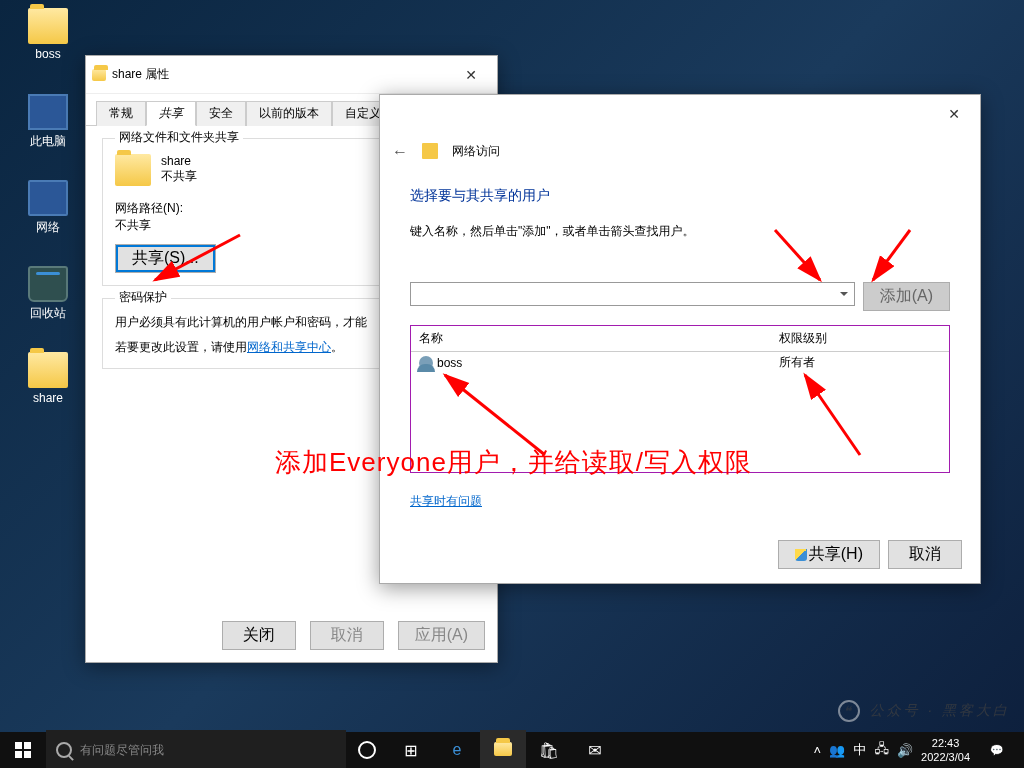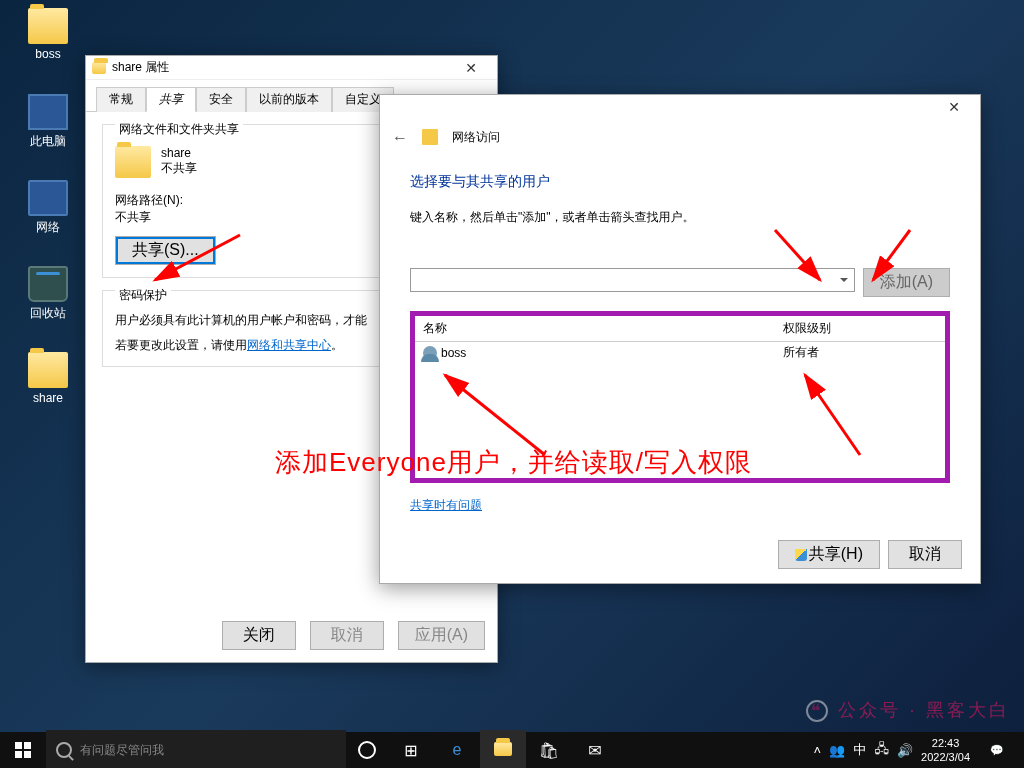--- a/index.html
+++ b/index.html
@@ -11,54 +11,54 @@
 .di-boss{top:8px;left:18px;} .di-pc{top:94px;left:18px;} .di-net{top:180px;left:18px;} .di-bin{top:266px;left:18px;} .di-share{top:352px;left:18px;}
 .folder-ico{background:linear-gradient(#ffe9a2,#f5c847);border-radius:2px;position:relative;}
 .folder-ico:before{content:"";position:absolute;top:-4px;left:2px;width:14px;height:5px;background:#f5c847;border-radius:2px 2px 0 0;}
 .pc-ico{background:#2b5797;border:2px solid #4a7bb5;}
 .net-ico{background:#2b5797;border:2px solid #4a7bb5;border-radius:2px;}
 .bin-ico{background:#2f4f4f;border:2px solid #5a7a7a;border-radius:3px 3px 6px 6px;position:relative;}
 .bin-ico:before{content:"";position:absolute;top:4px;left:6px;right:6px;height:3px;background:#3b8fd6;border-radius:2px;}
 
 
 .window { position:absolute; background:#fff; border:1px solid #aaa; box-shadow:0 4px 20px rgba(0,0,0,.4); }
-.titlebar { height:24px; background:#fff; display:flex; align-items:center; padding:0 6px; border-bottom:1px solid #eee; }
+.titlebar { height:38px; background:#fff; display:flex; align-items:center; padding:0 6px; border-bottom:1px solid #eee; }
 .titlebar .t-title{flex:1;font-size:12px;color:#000;}
 .titlebar .t-close{width:40px;height:28px;text-align:center;line-height:28px;font-size:14px;color:#333;cursor:pointer;}
 .btn{background:#e1e1e1;border:1px solid #adadad;padding:3px 16px;font-size:16px;cursor:pointer;min-width:74px;}
 .btn:disabled{color:#888;}
 .btn-hl{box-shadow:0 0 0 2px #0078d7 inset;}
 
 
 .props{top:55px;left:85px;width:413px;height:608px;}
 .tabs{display:flex;border-bottom:1px solid #ccc;padding:6px 6px 0 10px;gap:0;}
 .tab{padding:3px 12px;border:1px solid #ccc;border-bottom:none;background:#f0f0f0;font-size:12px;cursor:pointer;position:relative;top:1px;}
 .tab.active{background:#fff;border-bottom:1px solid #fff;font-style:italic;}
 .props-body{padding:12px 16px;}
-.groupbox{border:1px solid #ddd;padding:14px 12px 12px;margin-bottom:12px;position:relative;}
+.groupbox{border:1px solid #ddd;padding:8px 12px 12px;margin-bottom:12px;position:relative;}
 .gb-title{position:relative;top:-18px;background:#fff;display:inline-block;padding:0 4px;font-size:12px;}
 .gb-inner{margin-top:-10px;}
 .share-info{display:flex;gap:10px;align-items:flex-start;margin-bottom:14px;}
 .share-ico{width:36px;height:32px;}
 .props-footer{position:absolute;bottom:12px;right:12px;display:flex;gap:14px;}
 .link{color:#0066cc;text-decoration:underline;cursor:pointer;}
 
 
 .netacc{top:94px;left:379px;width:602px;height:490px;}
 .na-head{display:flex;align-items:center;gap:10px;padding:8px 12px;min-height:34px;}
 .na-back{width:20px;height:20px;font-size:16px;color:#555;cursor:pointer;}
 .na-title{font-size:12px;}
 .na-icon-sm{width:16px;height:16px;display:inline-block;background:#f5c847;border-radius:1px;vertical-align:middle;margin-right:4px;}
 .na-body{padding:18px 30px 10px;}
 .na-h1{color:#003399;font-size:14px;margin-bottom:18px;}
 .na-desc{font-size:12px;margin-bottom:42px;}
 .na-addrow{display:flex;gap:8px;margin-bottom:14px;}
 .na-combo{flex:1;border:1px solid #999;height:24px;position:relative;}
 .na-combo:after{content:"";position:absolute;right:6px;top:9px;border:4px solid transparent;border-top-color:#555;}
-.na-grid{border:5px solid #a21caf;height:172px;position:relative;}
+.na-grid{border:1px solid #a21caf;height:148px;position:relative;}
 .na-gh{display:flex;border-bottom:1px solid #ccc;background:#fff;font-size:12px;}
 .na-gh div{padding:4px 8px;}
 .na-col1{width:360px;} .na-col2{flex:1;}
 .na-row{display:flex;font-size:12px;align-items:center;padding:2px 0;}
 .na-row .na-col1{padding-left:8px;display:flex;align-items:center;gap:4px;}
 .na-row .na-col2{padding-left:8px;}
 .user-ico{width:14px;height:14px;background:#7a9fb8;border-radius:50%;display:inline-block;position:relative;}
 .user-ico:after{content:"";position:absolute;bottom:-2px;left:-2px;width:18px;height:8px;background:#5a8aa8;border-radius:8px 8px 0 0;}
 .multi-ico{width:16px;height:14px;position:relative;}
 .multi-ico:before,.multi-ico:after{content:"";position:absolute;width:8px;height:8px;border-radius:50%;}
@@ -80,21 +80,21 @@
 .tb-search-ico{width:16px;height:16px;border:2px solid #aaa;border-radius:50%;position:relative;}
 .tb-search-ico:after{content:"";position:absolute;width:6px;height:2px;background:#aaa;bottom:-3px;right:-4px;transform:rotate(45deg);}
 .tb-cortana{width:18px;height:18px;border:2px solid #fff;border-radius:50%;margin:0 12px;cursor:pointer;}
 .tb-icons{display:flex;gap:0;}
 .tb-icon{width:46px;height:40px;display:flex;align-items:center;justify-content:center;cursor:pointer;font-size:16px;}
 .tb-icon.active{border-bottom:2px solid #76b9ed;background:#2a2a2a;}
 .tb-tray{margin-left:auto;display:flex;align-items:center;gap:8px;padding-right:8px;font-size:11px;}
 .tb-tray .tray-i{cursor:pointer;font-size:13px;}
 .tb-clock{text-align:center;line-height:14px;cursor:pointer;}
 .tb-notif{width:38px;height:40px;display:flex;align-items:center;justify-content:center;cursor:pointer;}
-.watermark{position:absolute;bottom:46px;right:14px;color:#be185d;font-size:18px;letter-spacing:3px;opacity:.7;pointer-events:none;}
+.watermark{position:absolute;bottom:46px;right:14px;color:#404040;font-size:14px;letter-spacing:3px;opacity:.7;pointer-events:none;font-style:italic;}
 .wm-ico{display:inline-block;width:22px;height:22px;border:2px solid #eee;border-radius:50%;text-align:center;line-height:18px;margin-right:10px;vertical-align:middle;opacity:.7;}
 </style>
 </head>
 <body>
 
 <div class="desktop-icon di-boss"><div class="icon-img folder-ico"></div><span>boss</span></div>
 <div class="desktop-icon di-pc"><div class="icon-img pc-ico"></div><span>此电脑</span></div>
 <div class="desktop-icon di-net"><div class="icon-img net-ico"></div><span>网络</span></div>
 <div class="desktop-icon di-bin"><div class="icon-img bin-ico"></div><span>回收站</span></div>
 <div class="desktop-icon di-share"><div class="icon-img folder-ico"></div><span>share</span></div>
@@ -167,21 +167,21 @@
         <div class="na-col2">权限级别</div>
       </div>
       <div class="na-row">
         <div class="na-col1">
             <span class="user-ico"></span>
             <span>boss</span>
           </div>
         <div class="na-col2">所有者</div>
       </div>
     </div>
-    <div style="margin-top:14px;">
+    <div style="margin-top:20px;">
       <span class="link">共享时有问题</span>
     </div>
   </div>
   <div class="na-footer">
     <button class="btn"><span class="shield-ico"></span><span>共享(H)</span></button>
     <button class="btn">取消</button>
   </div>
 </div>
 
 <svg class="arrow" style="top:230px;left:145px;width:100px;height:60px;">

